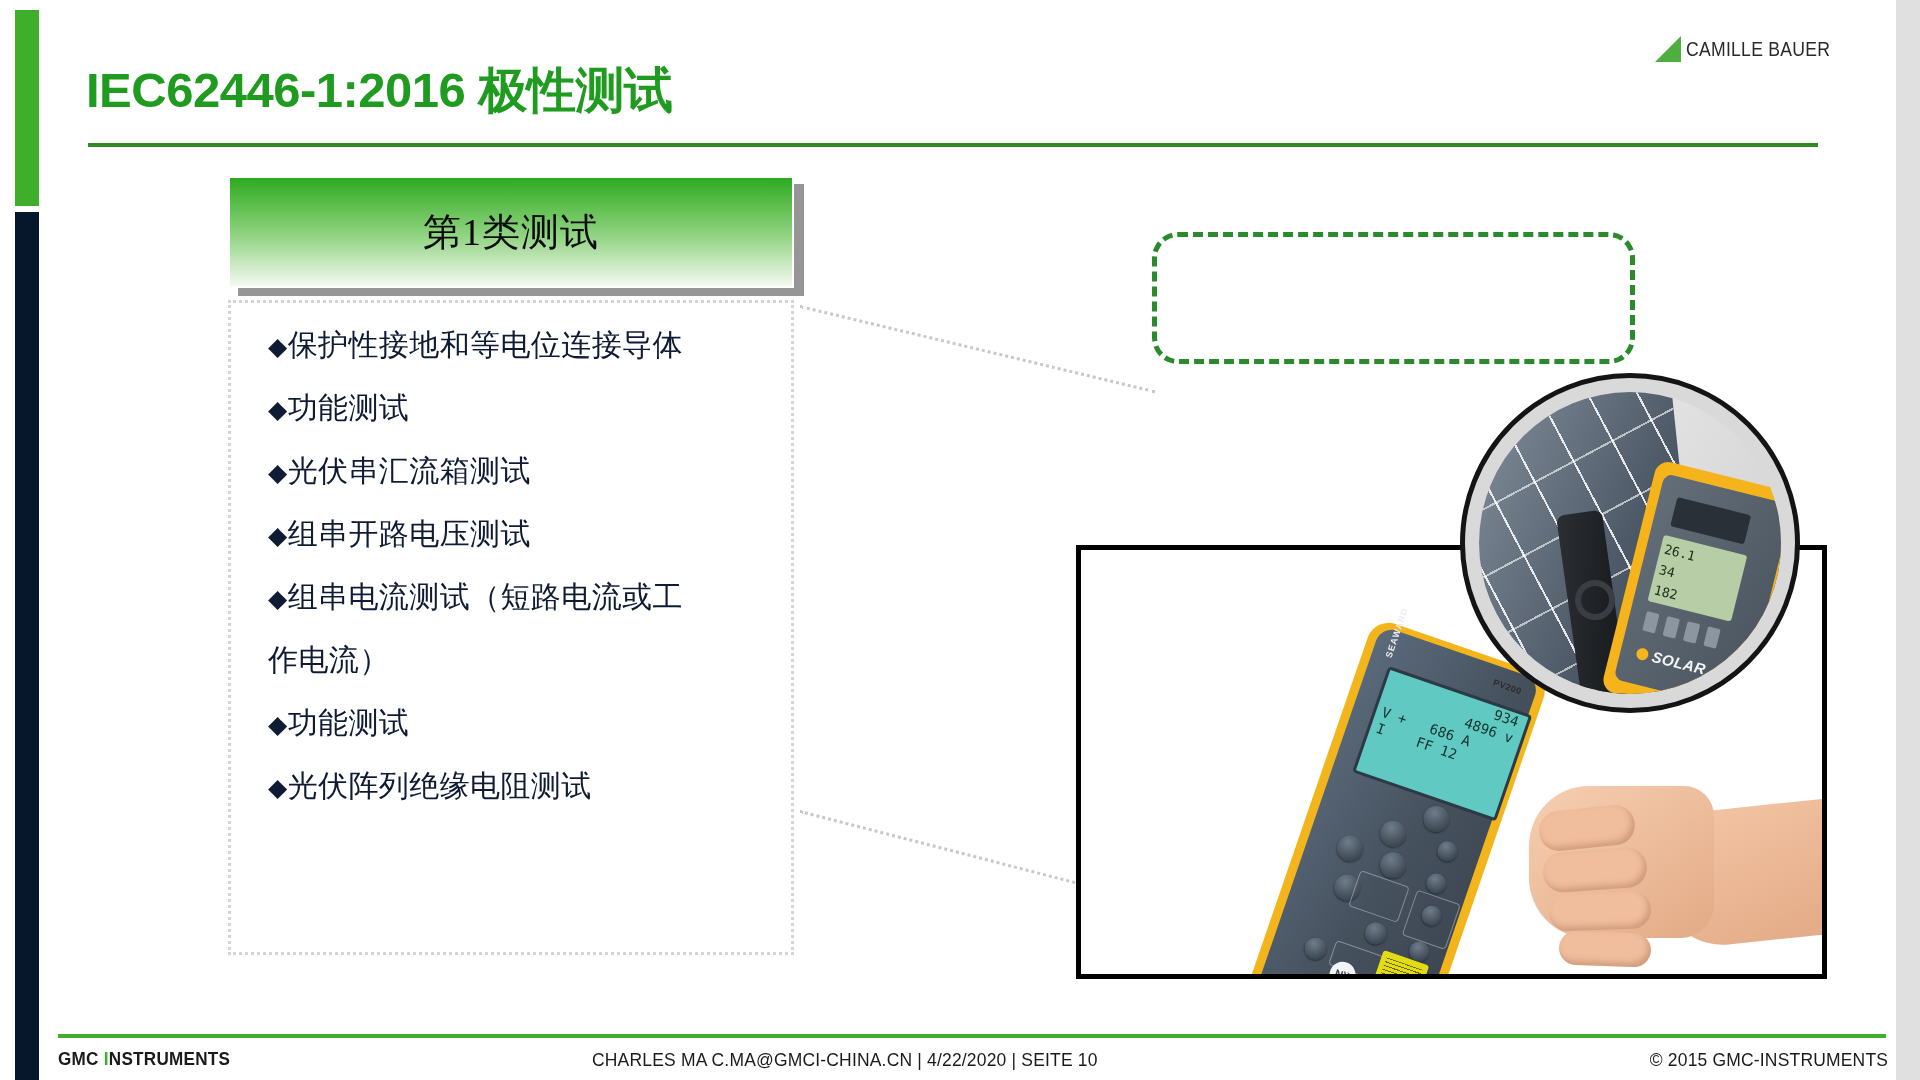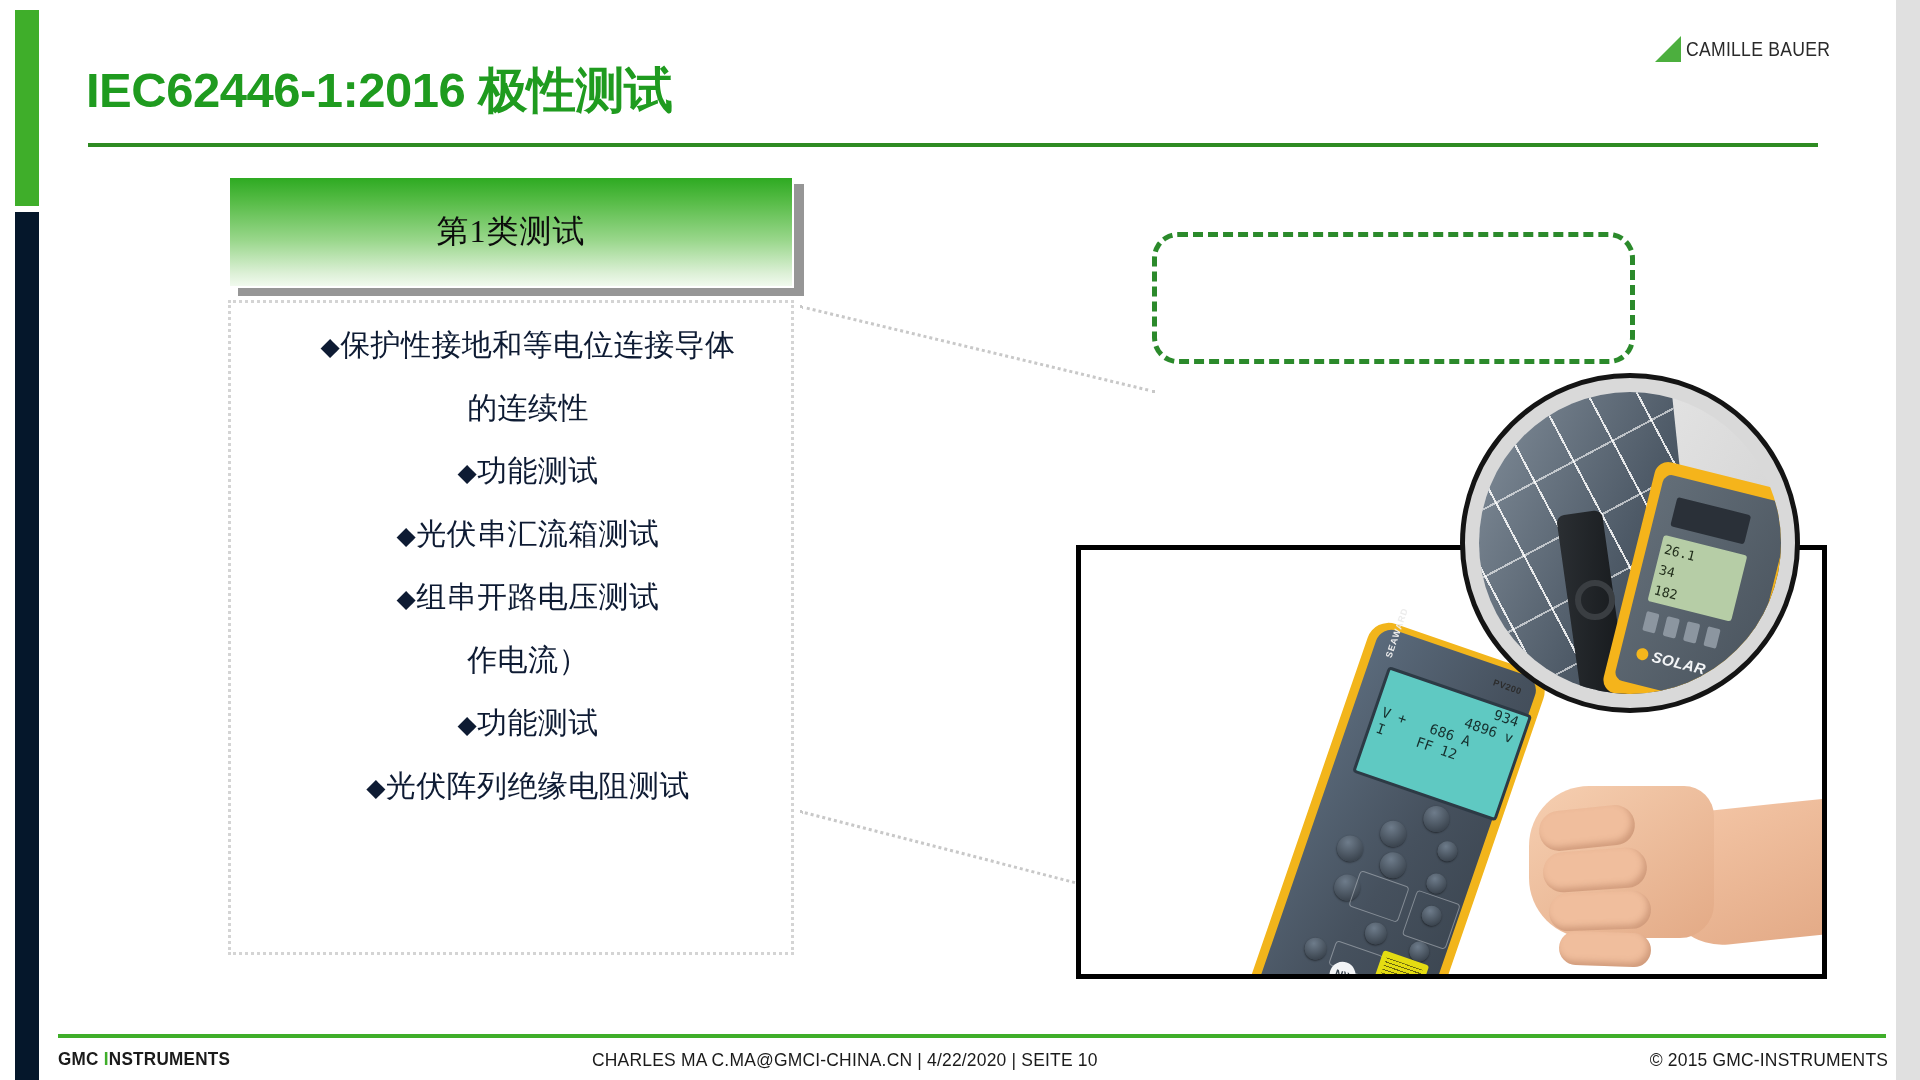--- a/index.html
+++ b/index.html
@@ -65,31 +65,30 @@
   }
   #category-box{
     position:absolute;left:228px;top:176px;width:566px;height:112px;
     background:linear-gradient(to bottom,#2EAA22 0%,#57BC47 22%,#9AD78C 58%,#DCF0D6 88%,#F1FAEE 100%);
     border:2px solid #ffffff;
     box-sizing:border-box;
     display:flex;align-items:center;justify-content:center;
   }
   #category-box-label{
     font-family:"Liberation Serif","DejaVu Serif",serif;
-    font-size:32px;color:#0C0C0C;letter-spacing:1px;
+    font-size:38px;color:#0C0C0C;letter-spacing:1px;
   }
 
   
   #bullet-list{
     position:absolute;left:268px;top:314px;width:520px;
   }
   .bullet-item{
     font-size:30px;color:#0E1B33;line-height:61px;
     letter-spacing:0.4px;
-    text-align:center;
   }
   .bullet-mark{font-size:25px;}
 
   
   #callout-box{
     position:absolute;left:1152px;top:232px;width:483px;height:132px;
     border:5px dashed #2B8A2B;border-radius:26px;
     box-sizing:border-box;
     display:flex;flex-direction:column;justify-content:center;
     padding:0 22px;
@@ -313,30 +312,30 @@
 <div id="category-box-shadow"></div>
 <div id="category-box">
   <span id="category-box-label">第1类测试</span>
 </div>
 
 <div id="bullet-list">
   <div class="bullet-item">
     <span class="bullet-mark">◆</span><span>保护性接地和等电位连接导体</span>
   </div>
   <div class="bullet-item">
-    <span class="bullet-mark"></span><span>的连续性</span>
-  </div>
-  <div class="bullet-item">
     <span class="bullet-mark">◆</span><span>功能测试</span>
   </div>
   <div class="bullet-item">
     <span class="bullet-mark">◆</span><span>光伏串汇流箱测试</span>
   </div>
   <div class="bullet-item">
     <span class="bullet-mark">◆</span><span>组串开路电压测试</span>
+  </div>
+  <div class="bullet-item">
+    <span class="bullet-mark">◆</span><span>组串电流测试（短路电流或工</span>
   </div>
   <div class="bullet-item">
     <span class="bullet-mark"></span><span>作电流）</span>
   </div>
   <div class="bullet-item">
     <span class="bullet-mark">◆</span><span>功能测试</span>
   </div>
   <div class="bullet-item">
     <span class="bullet-mark">◆</span><span>光伏阵列绝缘电阻测试</span>
   </div>

